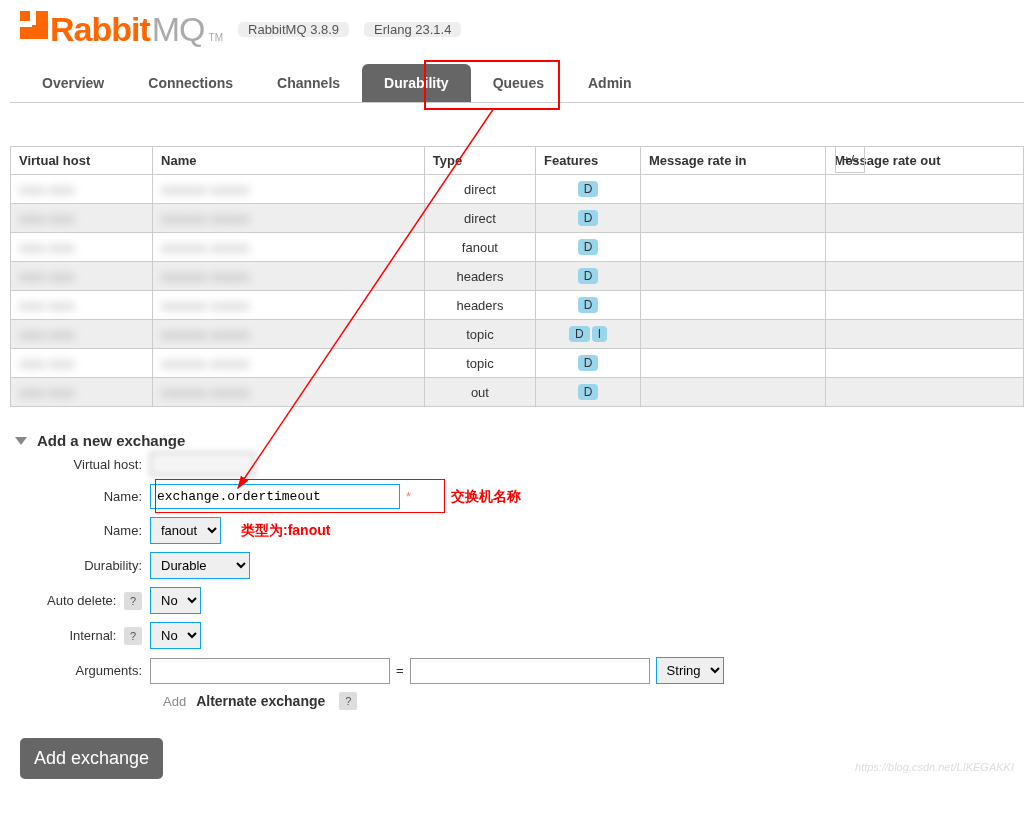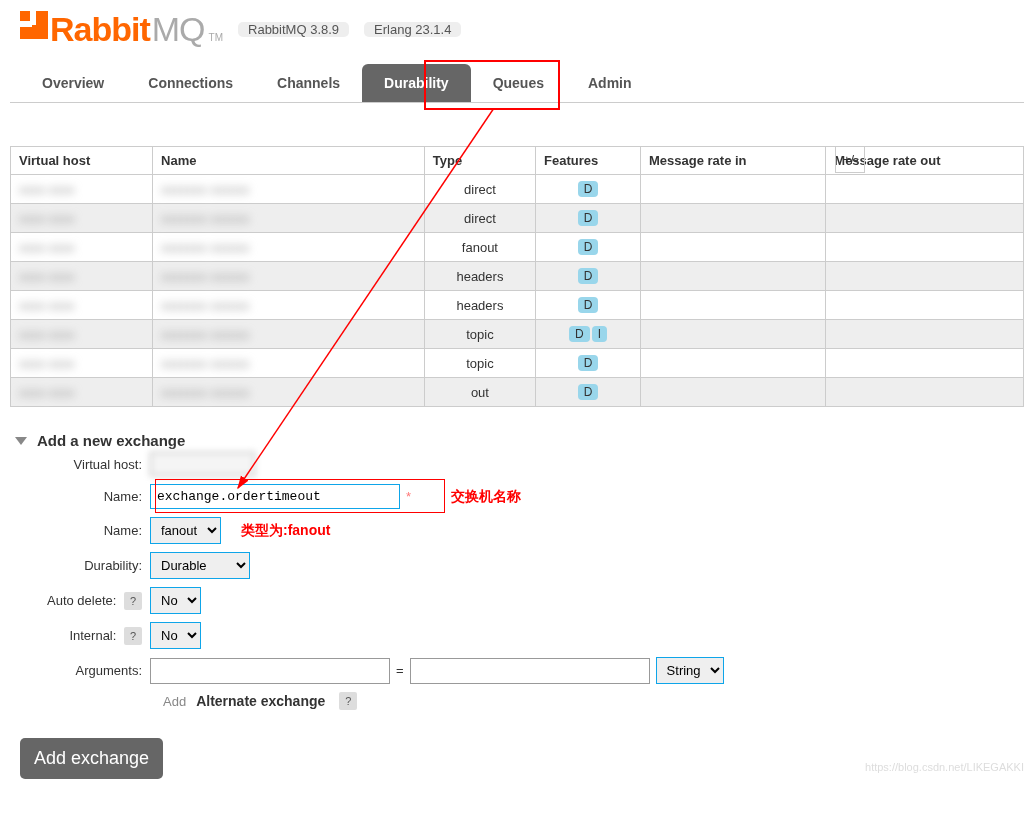--- a/index.html
+++ b/index.html
@@ -57,21 +57,21 @@
     .args-input { width: 240px; border: 1px solid #999; padding: 4px; height: 26px; }
     .eq { color: #333; }
     
     .alt-row { margin-top: 8px; margin-left: 148px; display: flex; align-items: center; gap: 10px; }
     .alt-add { color: #888; font-size: 13px; }
     .alt-label { font-weight: bold; color: #333; font-size: 14px; }
     
     .add-btn { background: #666; color: #fff; border: none; padding: 10px 14px; border-radius: 5px; font-size: 18px; cursor: pointer; margin-top: 28px; margin-left: 5px; }
     
     .arrow-line { position: absolute; pointer-events: none; z-index: 5; }
-    .watermark { position: absolute; bottom: 6px; right: 10px; color: #ddd; font-size: 11px; }
+    .watermark { position: absolute; bottom: 6px; right: 20px; color: #ddd; font-size: 11px; font-style: italic; }
   </style>
 </head>
 <body>
 
 <div class="header">
   <div class="logo">
     <div class="logo-icon"></div>
     <span class="logo-rabbit">Rabbit</span>
     <span class="logo-mq">MQ</span>
     <span class="logo-tm">TM</span>

